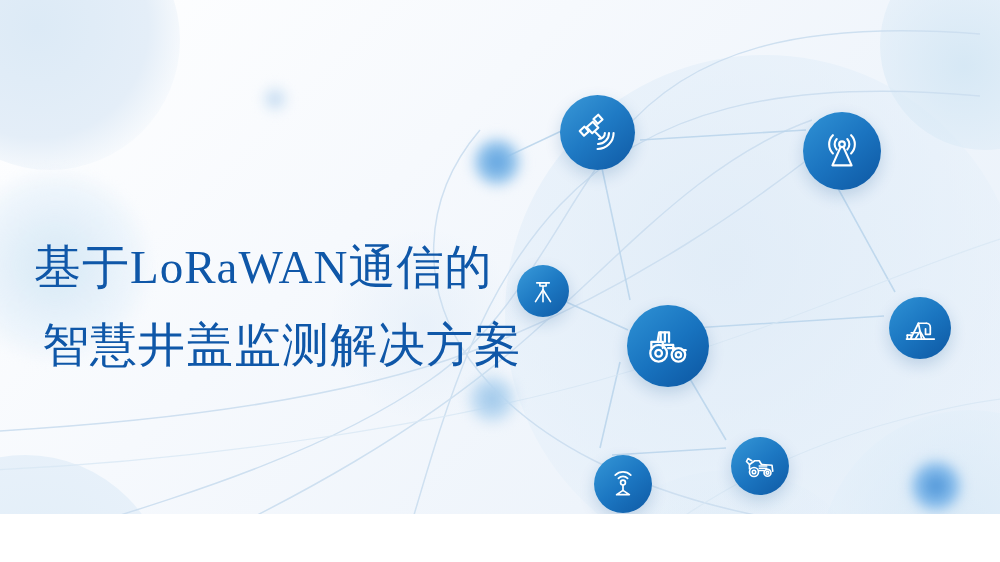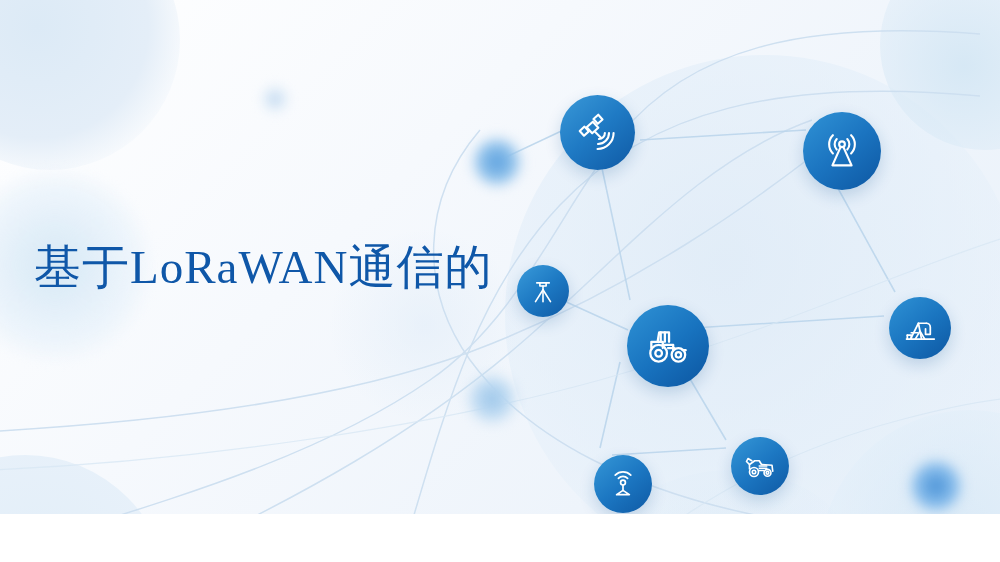--- a/index.html
+++ b/index.html
@@ -239,15 +239,16 @@
         <path d="M17.5 16 a9 9 0 0 1 13 0"></path>
         <path d="M13 11.5 a15.5 15.5 0 0 1 22 0"></path>
         <path d="M24 25.5 L24 33"></path>
         <path d="M15 39 L24 33 L33 39 Z"></path>
       </svg>
     </span>
   </div>
 
   <div class="title-block">
     <div class="title-line l1">基于LoRaWAN通信的</div>
+    <div class="title-line l2">智慧井盖监测解决方案</div>
   </div>
 
 </div>
 
 </body></html>

